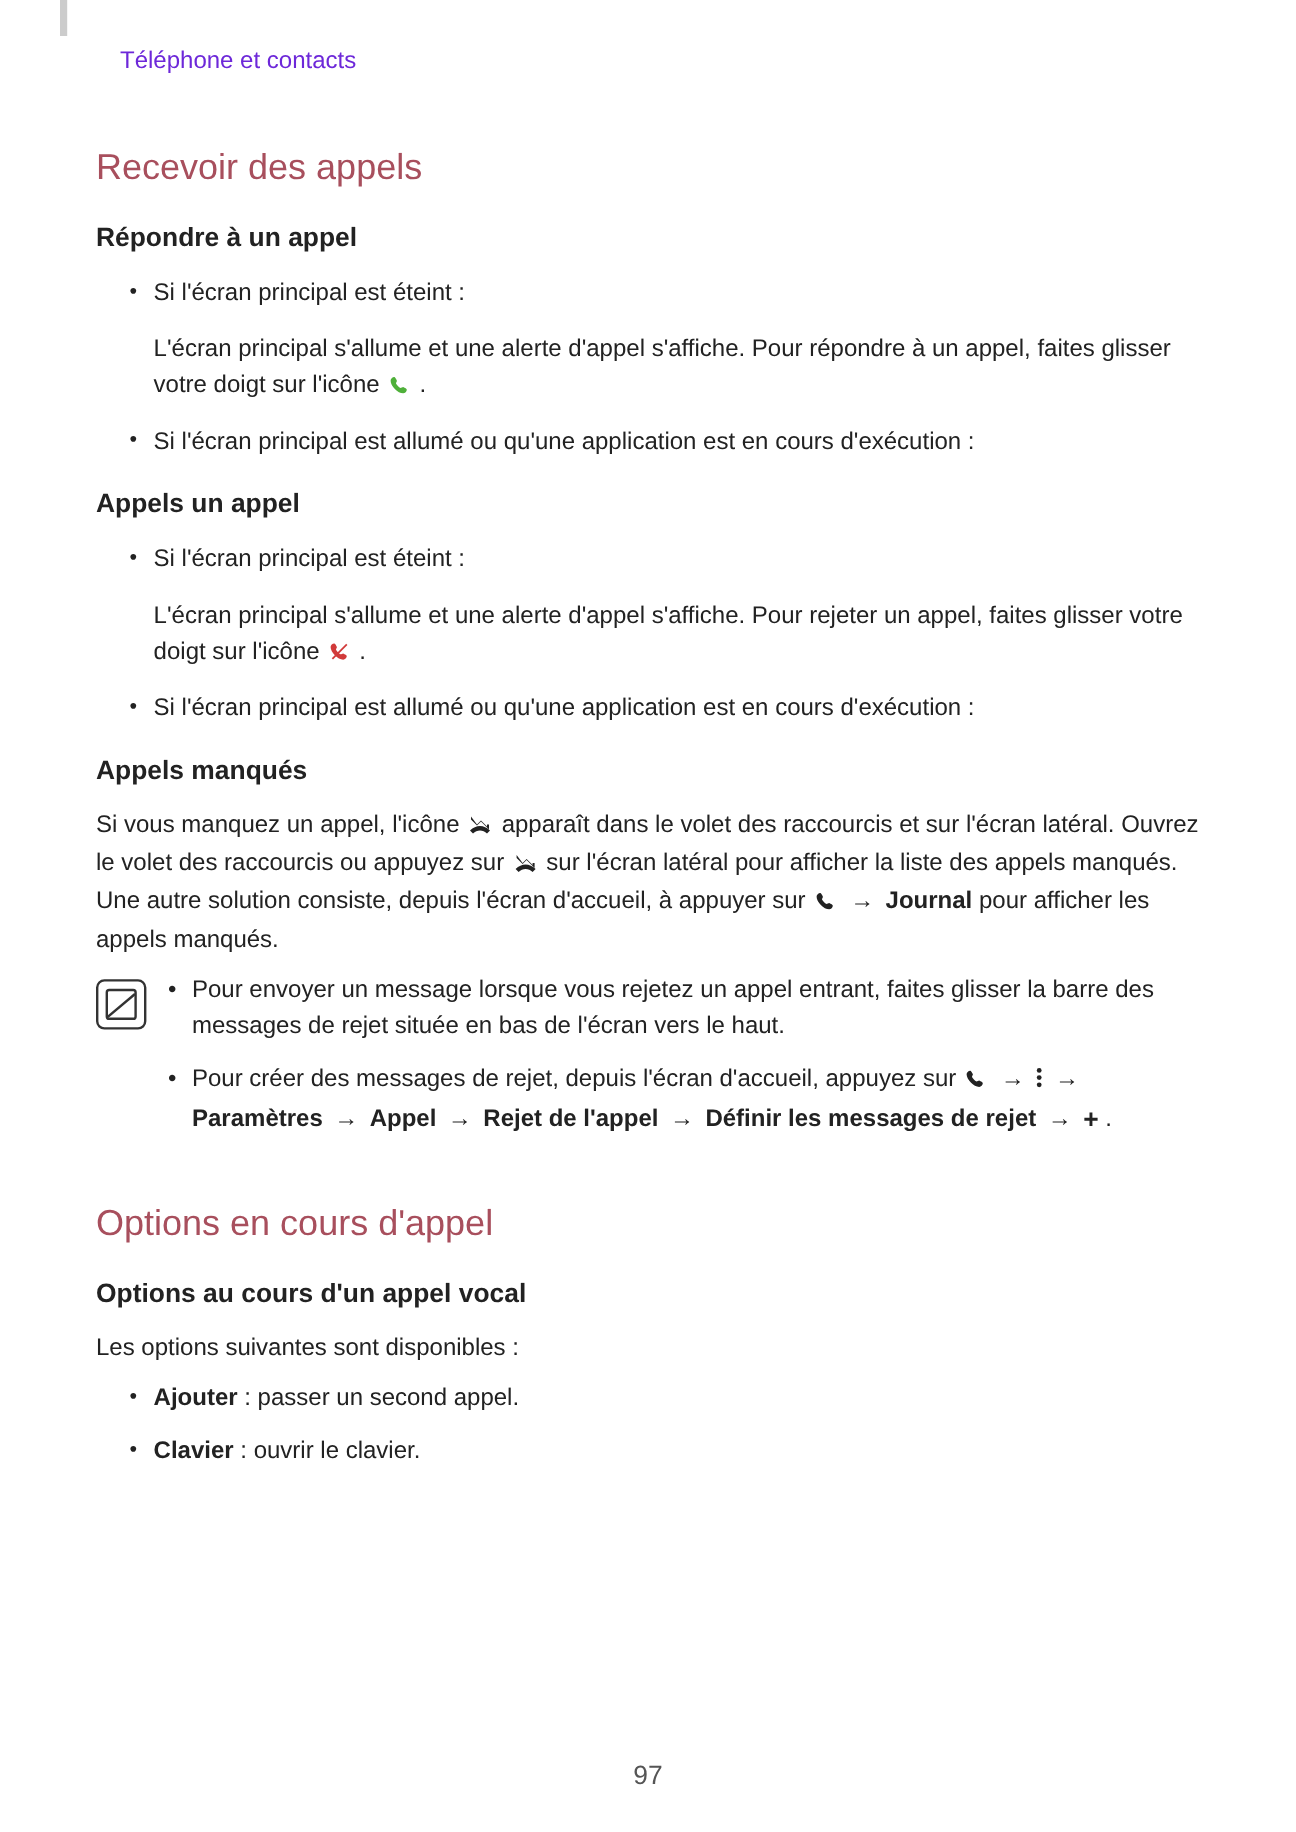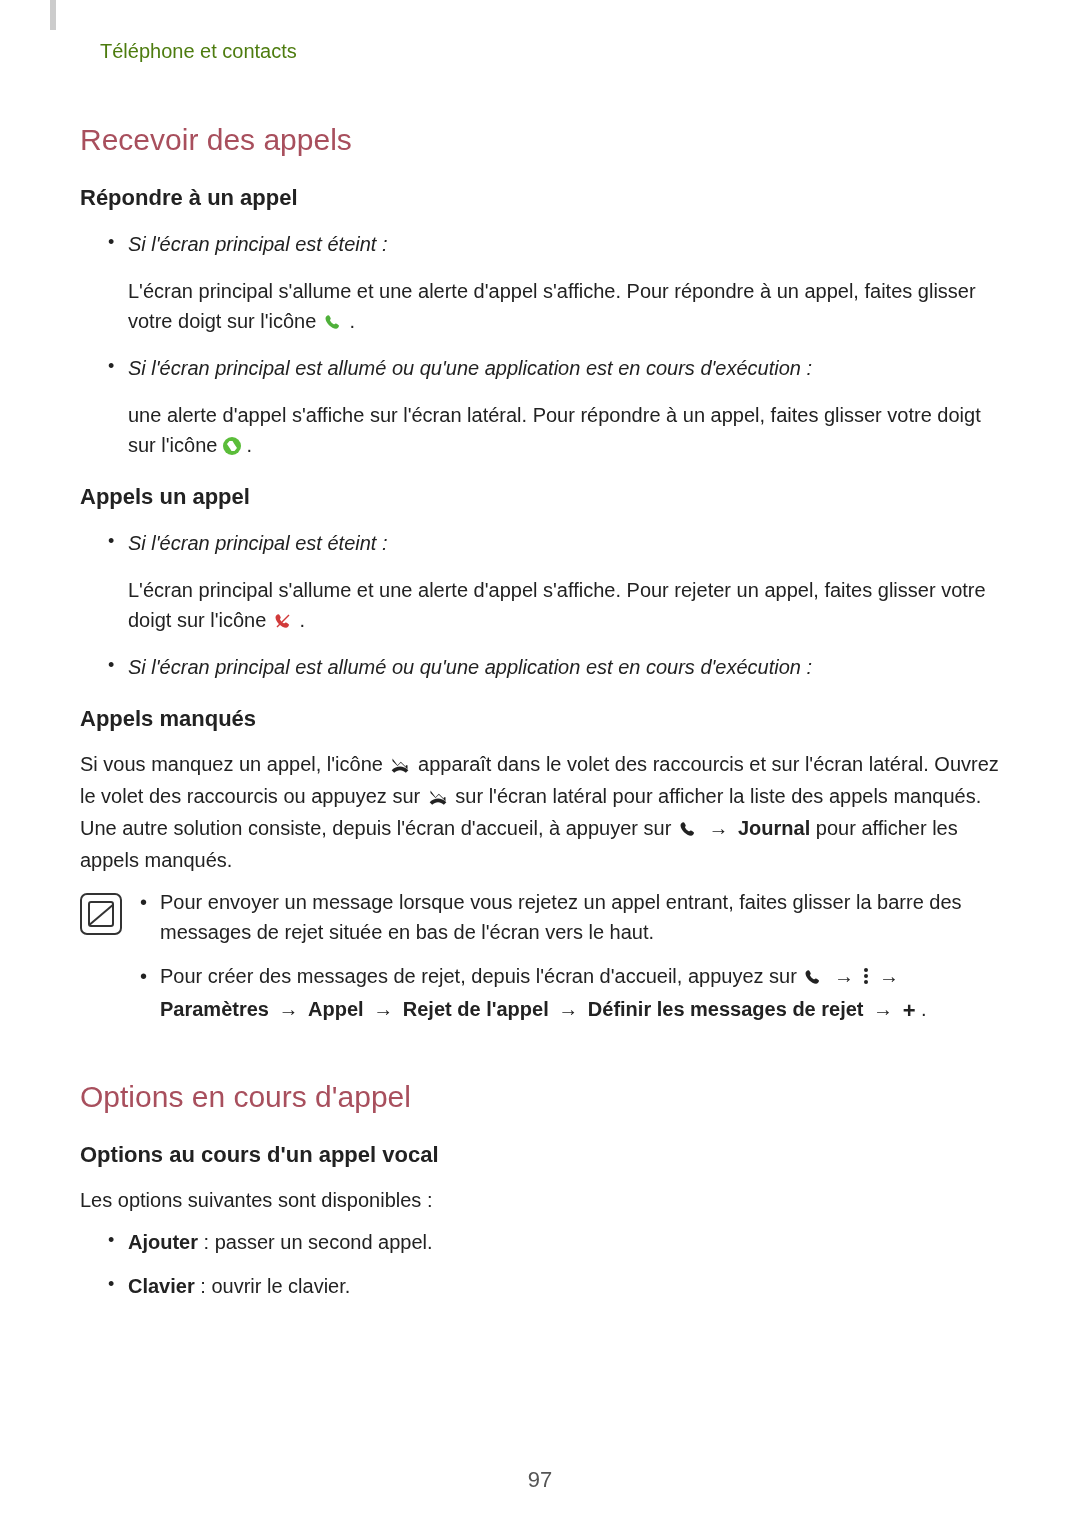--- a/index.html
+++ b/index.html
@@ -15,21 +15,21 @@
   .edge-tab {
     position: absolute;
     top: 0;
     left: 50px;
     width: 6px;
     height: 30px;
     background: #ccc;
   }
   .header-crumb {
     font-size: 20px;
-    color: #4d7c0f;
+    color: #6d28d9;
     margin-bottom: 60px;
     margin-left: 20px;
   }
   h2.section {
     color: #a84f5d;
     font-size: 30px;
     font-weight: normal;
     margin-bottom: 28px;
   }
   h3.sub {
@@ -58,21 +58,21 @@
     margin-bottom: 14px;
   }
   ul.bullets > li::before {
     content: "•";
     position: absolute;
     left: 0;
     top: 0;
     font-size: 18px;
     color: #222;
   }
-  .li-lead { display: inline; font-style: italic; }
+  .li-lead { display: inline; }
   .li-body { display: block; margin-top: 17px; }
   .icon {
     display: inline-block;
     vertical-align: -3px;
     margin: 0 2px;
   }
   .badge-green {
     display: inline-block;
     width: 18px; height: 18px;
     border-radius: 50%;
@@ -217,25 +217,20 @@
       <span class="icon phone-green">
         <svg viewBox="0 0 24 24">
             <path fill="#4fb03a" d="M6 3c1 0 2 2 3 4 0 1-1 2-1 3 1 2 3 4 5 5 1 0 2-1 3-1 2 1 4 2 4 3 0 2-2 4-4 4-6 0-14-8-14-14 0-2 2-4 4-4z"></path>
           </svg>
       </span>
       <span>.</span>
     </span>
   </li>
   <li>
     <span class="li-lead">Si l'écran principal est allumé ou qu'une application est en cours d'exécution :</span>
-    <span class="li-body">
-      <span>une alerte d'appel s'affiche sur l'écran latéral. Pour répondre à un appel, faites glisser votre doigt sur l'icône </span>
-      <span class="badge-green"></span>
-      <span>.</span>
-    </span>
   </li>
 </ul>
 
 <h3 class="sub">Appels un appel</h3>
 <ul class="bullets">
   <li>
     <span class="li-lead">Si l'écran principal est éteint :</span>
     <span class="li-body">
       <span>L'écran principal s'allume et une alerte d'appel s'affiche. Pour rejeter un appel, faites glisser votre doigt sur l'icône </span>
       <span class="icon phone-red">

